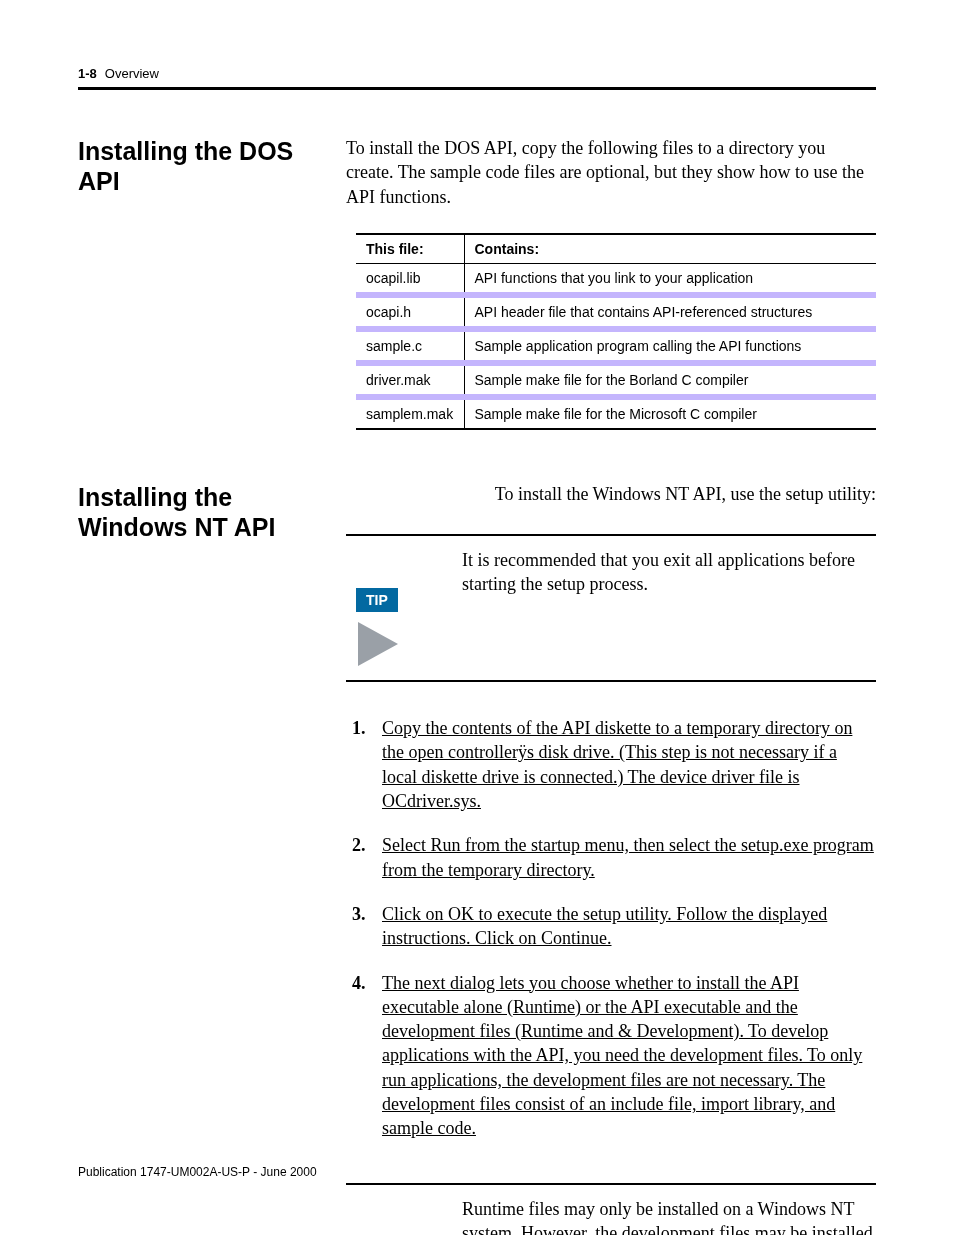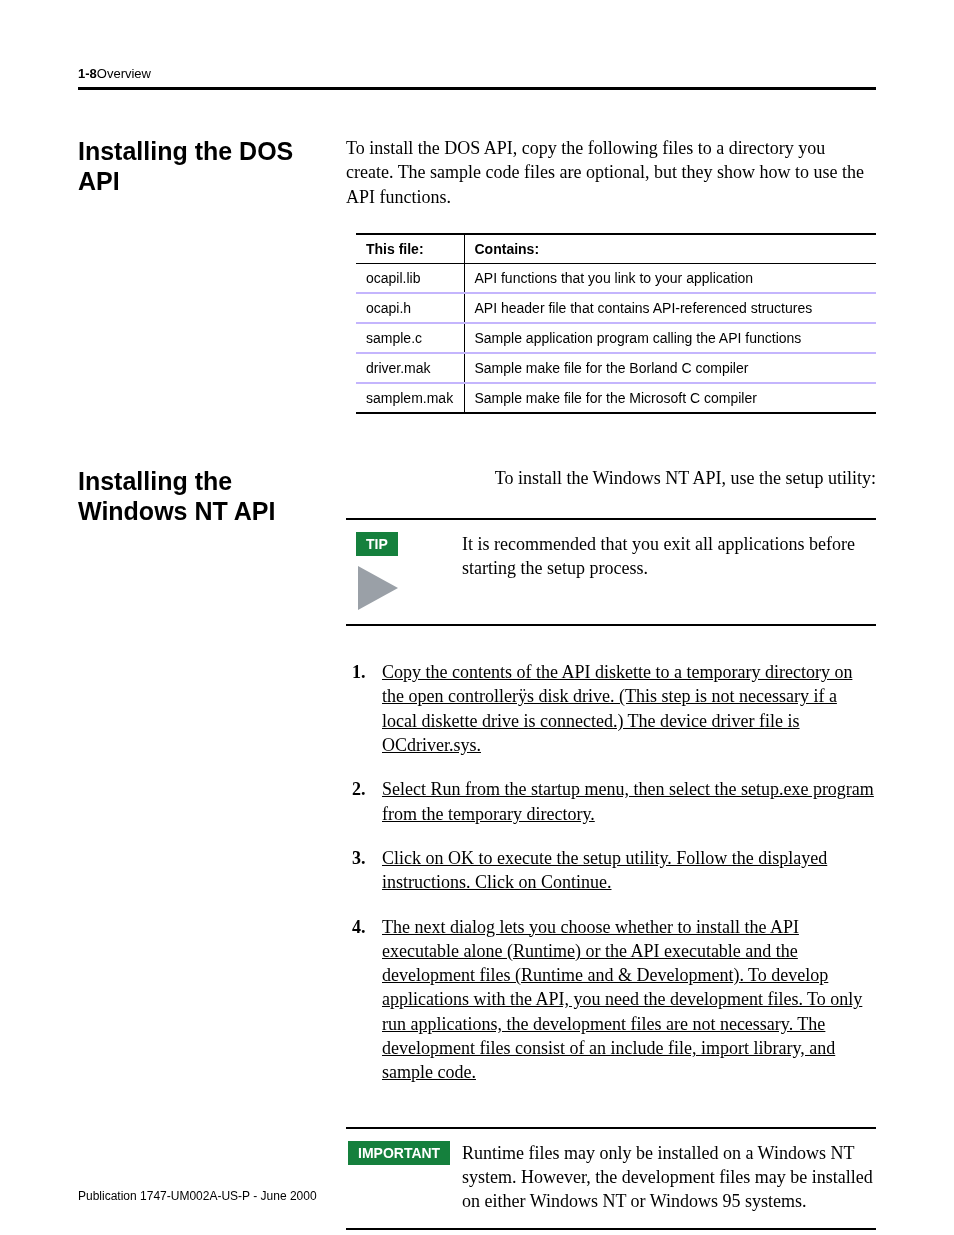--- a/index.html
+++ b/index.html
@@ -8,21 +8,21 @@
     font-family: Garamond, 'Times New Roman', Times, serif;
     color: #000;
     width: 954px;
     height: 1235px;
     position: relative;
     padding: 66px 78px 40px 78px;
   }
   .header-top {
     display: flex;
     align-items: baseline;
-    gap: 0;
+    gap: 8px;
     font-family: Helvetica, Arial, sans-serif;
     font-size: 13px;
     margin-bottom: 6px;
   }
   .header-top .pgnum { font-weight: 700; }
   .header-top .section { font-weight: 400; }
   .rule-heavy {
     border: none;
     border-top: 3px solid #000;
   }
@@ -53,46 +53,47 @@
   }
   .tbl th {
     text-align: left;
     font-weight: 700;
     padding: 6px 10px;
     border-top: 2px solid #000;
     border-bottom: 1px solid #000;
   }
   .tbl td {
     padding: 6px 10px;
-    border-bottom: 2px solid #c4b5fd;
+    border-bottom: 6px solid #c4b5fd;
     font-weight: 400;
   }
   .tbl th + th, .tbl td + td { border-left: 1px solid #000; }
   .tbl tr:last-child td { border-bottom: 2px solid #000; }
   .tbl col.c1 { width: 108px; }
 
   .callout {
     border-top: 2px solid #000;
     border-bottom: 2px solid #000;
     display: grid;
     grid-template-columns: 96px 1fr;
     column-gap: 18px;
     padding: 10px 2px 14px 2px;
     margin-top: 28px;
   }
   .callout2 { margin-top: 22px; }
   .badge {
     display: inline-block;
-    background: #15803d;
+    background: #0369a1;
     color: #fff;
     font-family: Helvetica, Arial, sans-serif;
     font-weight: 700;
     font-size: 14px;
     padding: 4px 10px;
     margin-left: 8px;
+    margin-top: 40px;
   }
   .badge-left { padding-top: 2px; }
   .tip-arrow {
     margin-top: 10px;
     margin-left: 10px;
     width: 0; height: 0;
     border-top: 22px solid transparent;
     border-bottom: 22px solid transparent;
     border-left: 40px solid #9aa0a7;
   }
@@ -117,21 +118,21 @@
     content: counter(step) ".";
     font-weight: 700;
     position: absolute;
     left: 6px;
     top: 0;
   }
 
   .footer {
     position: absolute;
     left: 78px;
-    bottom: 32px;
+    bottom: 56px;
     font-family: Helvetica, Arial, sans-serif;
     font-size: 12px;
   }
   .block { grid-column: 1 / span 2; display: grid; grid-template-columns: 260px 1fr; column-gap: 8px; }
   .block + .block { margin-top: 52px; }
   .rcol .rstack > * { margin-left: 0; }
   .rstack { display: flex; flex-direction: column; align-items: flex-end; }
 </style>
 </head>
 <body>

